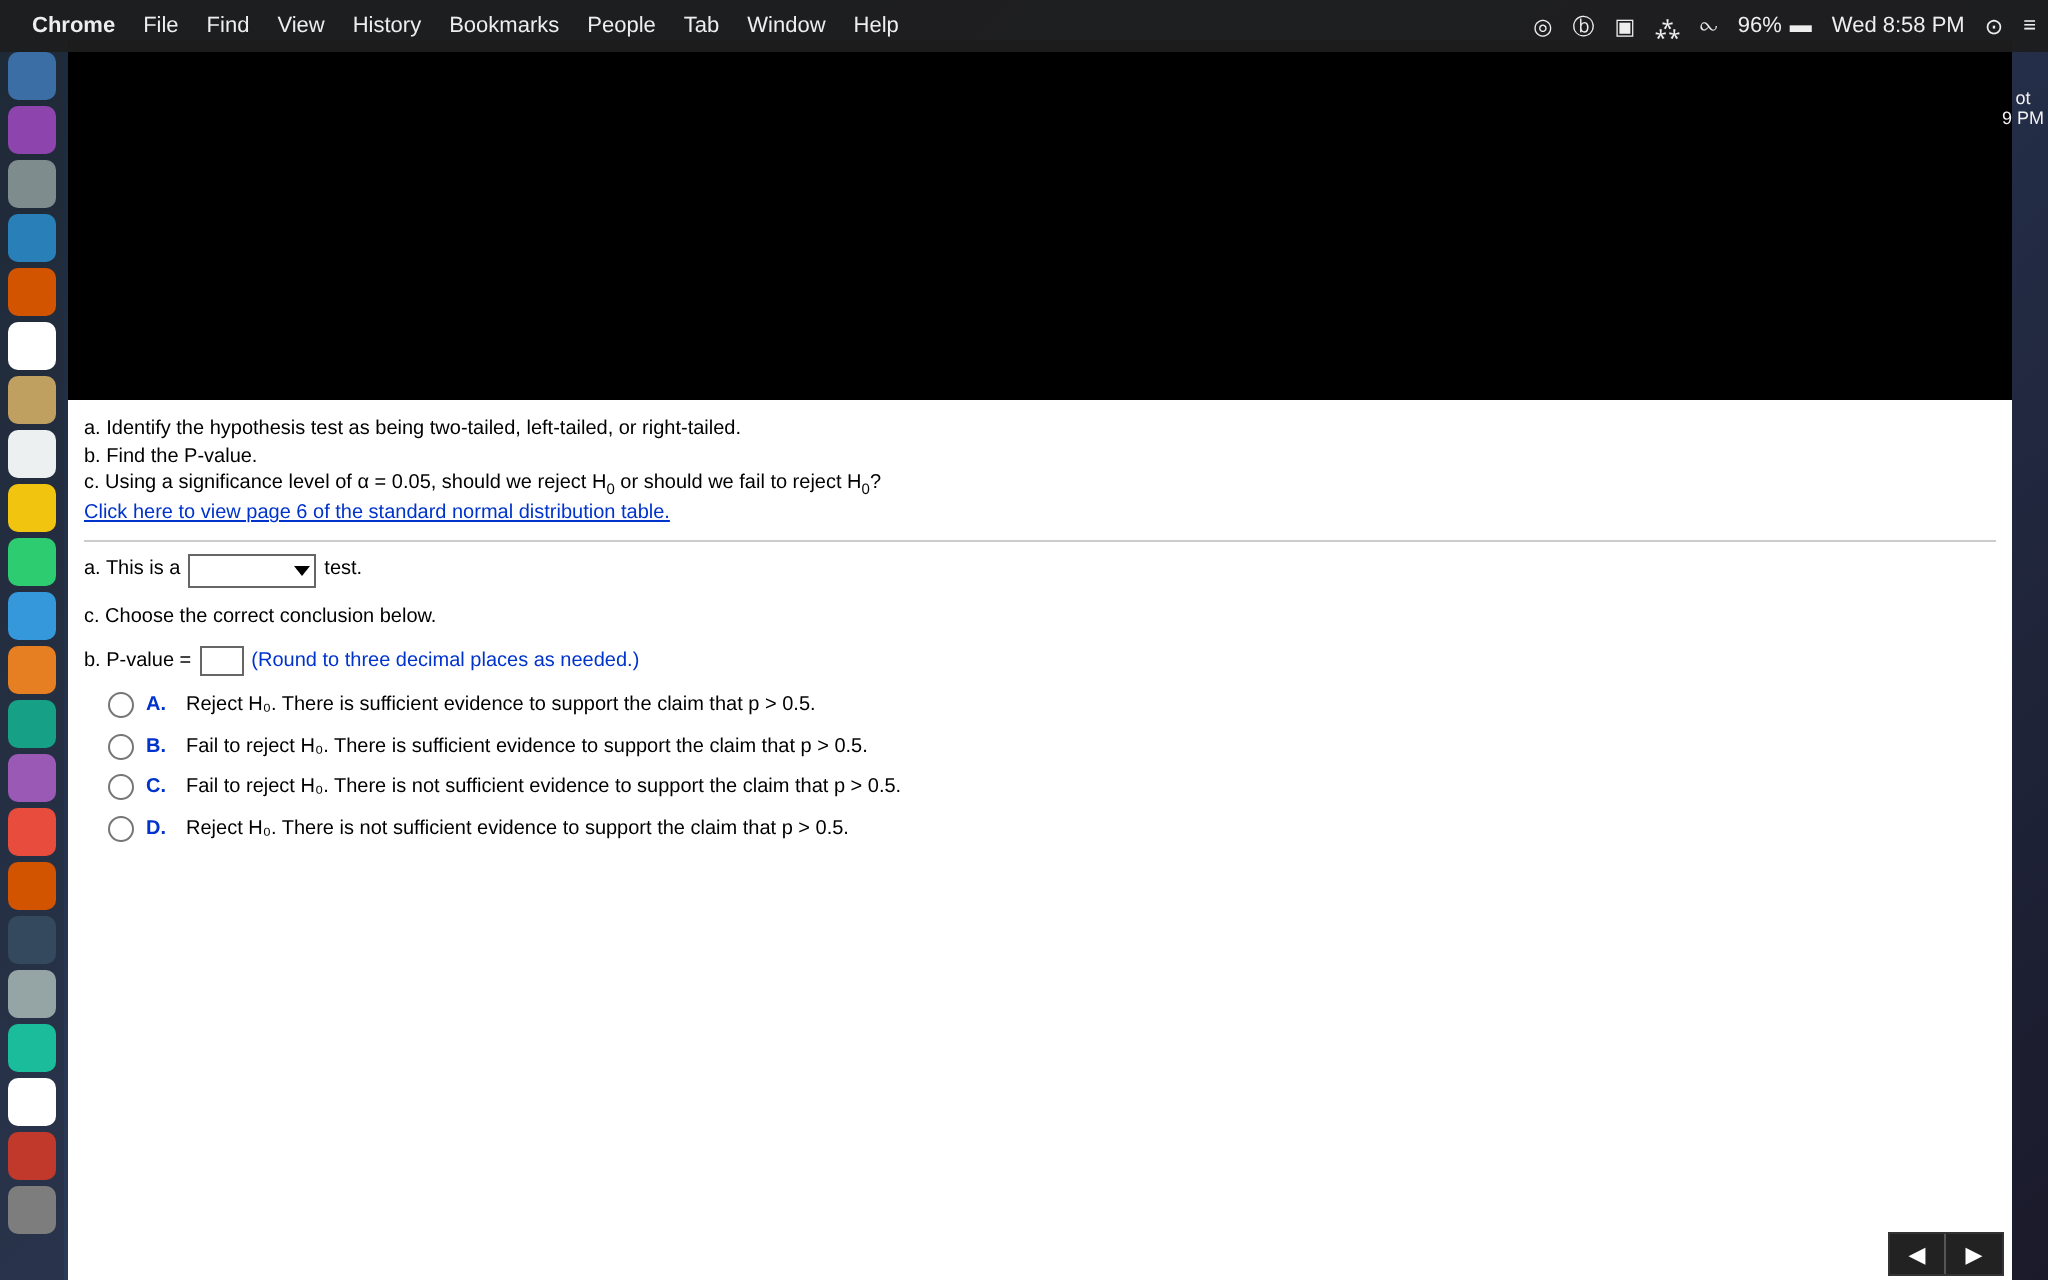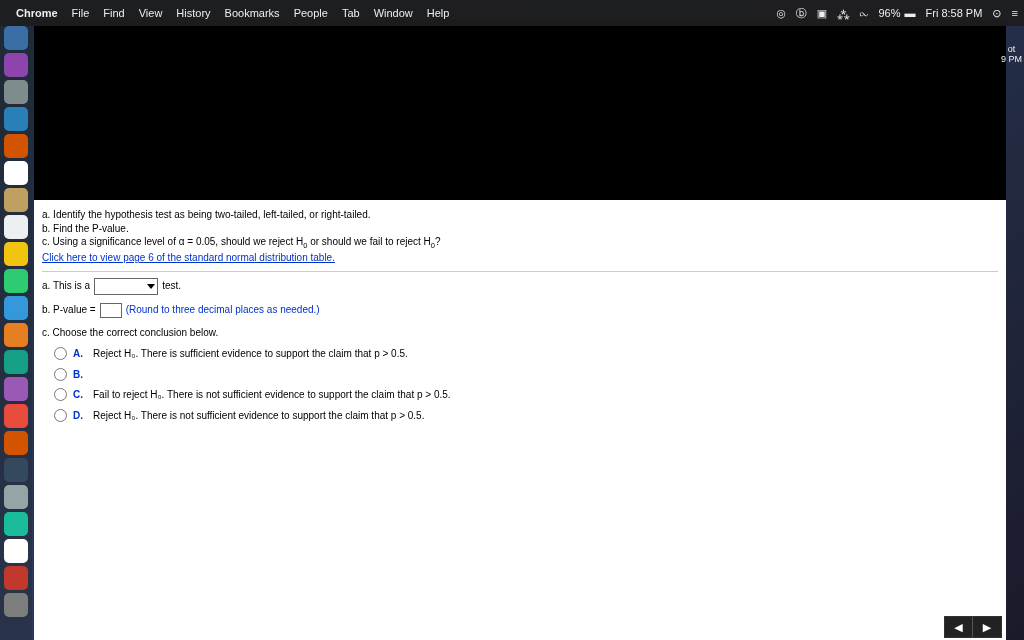--- a/index.html
+++ b/index.html
@@ -167,21 +167,21 @@
   <span class="spacer"></span>
   <span class="ri">◎</span>
   <span class="ri">ⓑ</span>
   <span class="ri">▣</span>
   <span class="ri">⁂</span>
   <span class="ri">⧜</span>
   <span class="ri">
       <span>96%</span> 
       <span>▬</span>
     </span>
-  <span class="ri">Fri 8:58 PM</span>
+  <span class="ri">Wed 8:58 PM</span>
   <span class="ri">⊙</span>
   <span class="ri">≡</span>
 </div>
 
 <div class="sidebar-right">
   <div>ot</div>
   <div>9 PM</div>
 </div>
 
 <div class="dock" id="dock">
@@ -223,37 +223,38 @@
     <hr class="hr">
 
     <div class="row">
       <span>a. This is a</span>
       <span class="dropdown">
           <span class="arrow"></span>
         </span>
       <span>test.</span>
     </div>
 
+    <div class="row">c. Choose the correct conclusion below.</div>
+
     <div class="row">
       <span>b. P-value =</span>
       <span class="textbox"></span>
       <span class="hint">(Round to three decimal places as needed.)</span>
     </div>
 
-    <div class="row">c. Choose the correct conclusion below.</div>
-
     <div class="mc">
       <div class="mc-row">
         <input type="radio" name="cc" style="">
         <span class="lett">A.</span>
         <span>Reject H₀. There is sufficient evidence to support the claim that p &gt; 0.5.</span>
       </div>
       <div class="mc-row">
         <input type="radio" name="cc" style="">
         <span class="lett">B.</span>
+        <span>Fail to reject H₀. There is sufficient evidence to support the claim that p &gt; 0.5.</span>
       </div>
       <div class="mc-row">
         <input type="radio" name="cc" style="">
         <span class="lett">C.</span>
         <span>Fail to reject H₀. There is not sufficient evidence to support the claim that p &gt; 0.5.</span>
       </div>
       <div class="mc-row">
         <input type="radio" name="cc" style="">
         <span class="lett">D.</span>
         <span>Reject H₀. There is not sufficient evidence to support the claim that p &gt; 0.5.</span>

